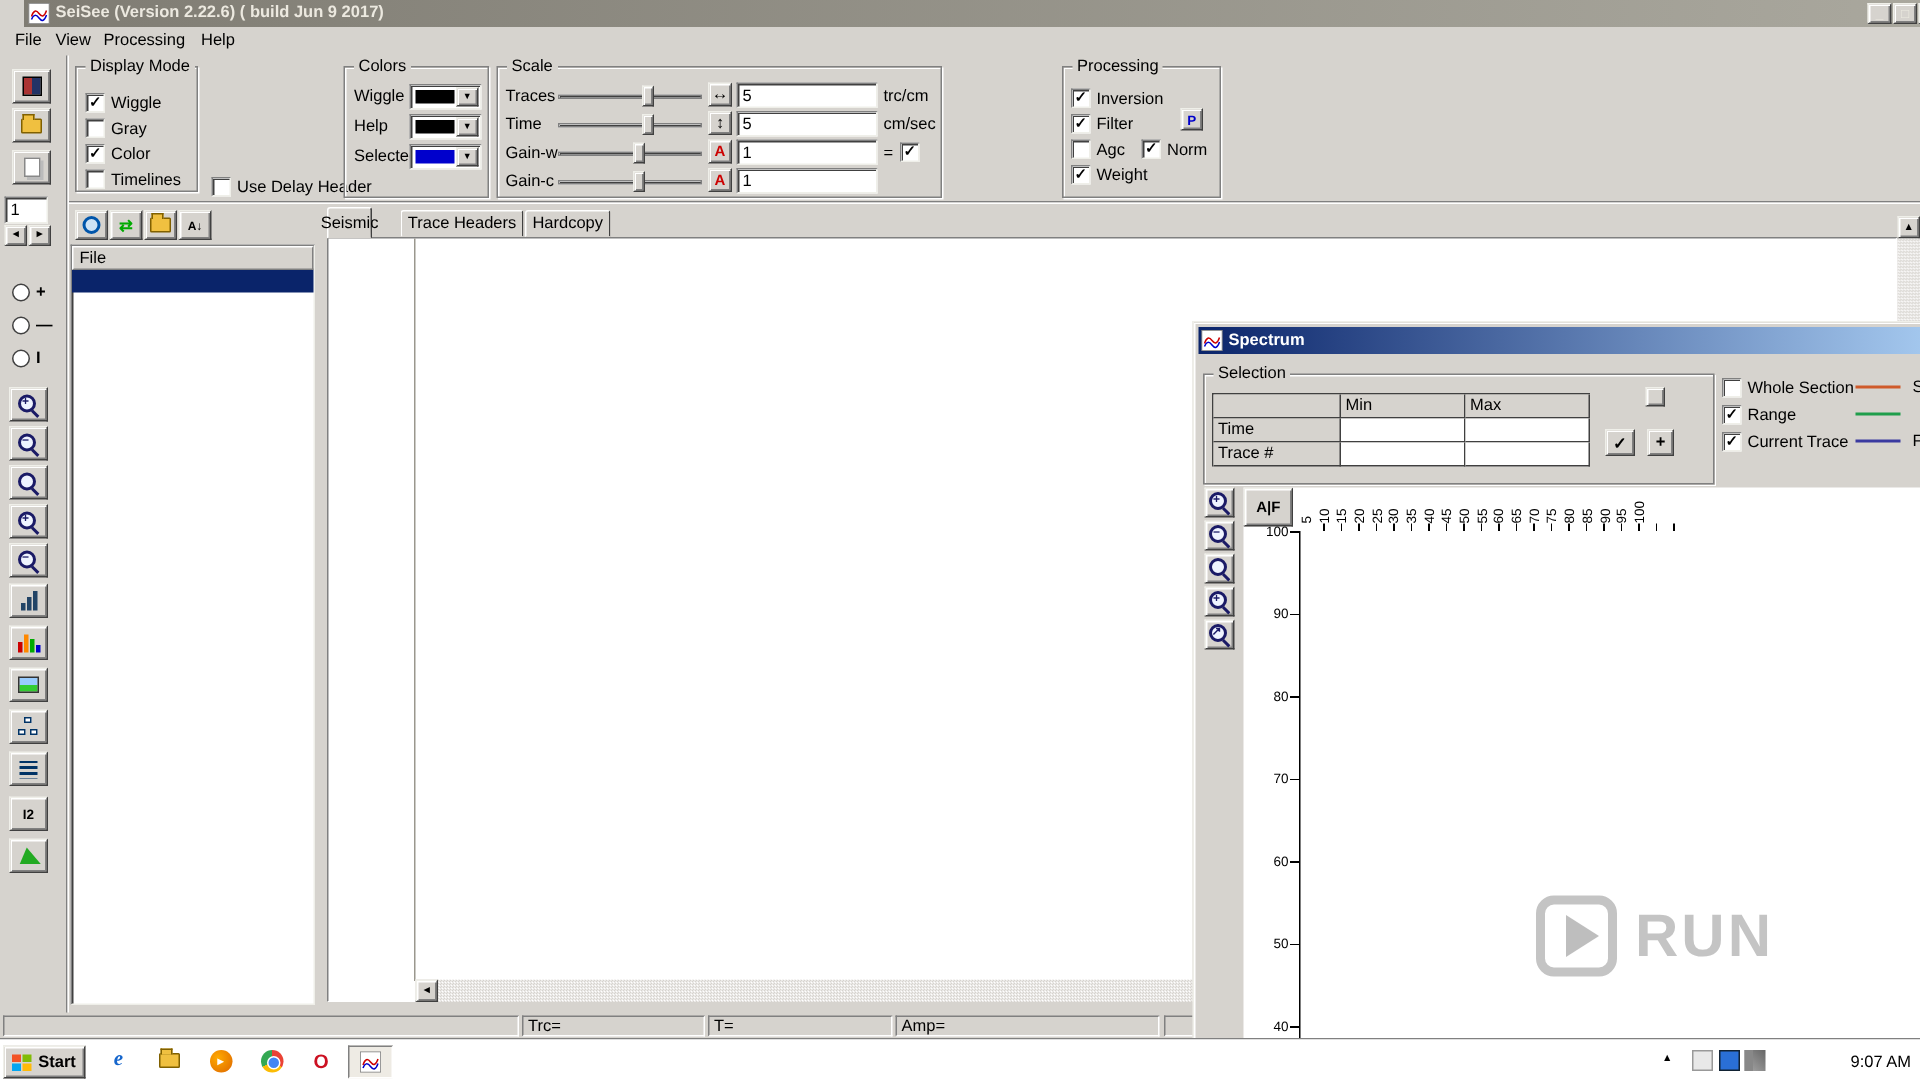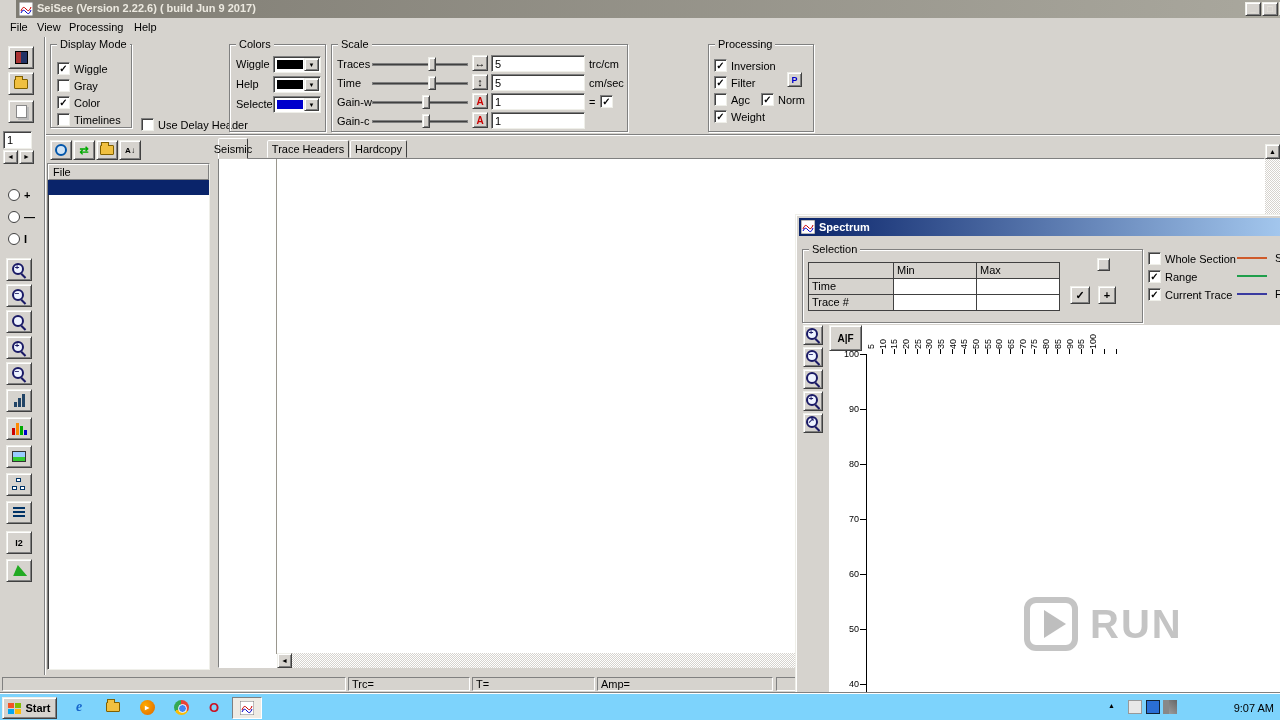--- a/index.html
+++ b/index.html
@@ -65,21 +65,21 @@
 .sel-table .data{background:#fff;}
 .optline{position:absolute;left:441px;width:30px;height:2px;}
 .ol1{top:42px;} .ol2{top:60px;} .ol3{top:78px;}
 .plotregion{position:absolute;left:33px;top:110px;right:1px;bottom:1px;background:#fff;overflow:hidden;}
 .xtick{position:absolute;top:13px;width:22px;height:11px;font-size:9px;transform:rotate(-90deg);transform-origin:left bottom;white-space:nowrap;}
 .ytick{position:absolute;left:2px;width:28px;height:11px;text-align:right;font-size:9px;}
 .wm{position:absolute;left:195px;top:272px;display:flex;align-items:center;gap:12px;color:rgba(125,125,125,.45);font-weight:bold;font-size:40px;letter-spacing:2px;}
 .wmlogo{width:54px;height:54px;border:6px solid rgba(125,125,125,.45);border-radius:12px;position:relative;}
 .wmlogo::after{content:"";position:absolute;left:14px;top:7px;width:0;height:0;border-left:22px solid rgba(125,125,125,.5);border-top:14px solid transparent;border-bottom:14px solid transparent;}
 
-.taskbar{background:#7dd3fc;border-top:1px solid #fff;box-shadow:0 -1px 0 #808080;z-index:40;}
+.taskbar{background:#ffffff;border-top:1px solid #fff;box-shadow:0 -1px 0 #808080;z-index:40;}
 .flag{display:grid;grid-template-columns:6px 6px;grid-template-rows:5px 5px;gap:1px;}
 .qlicon{width:18px;height:18px;display:flex;align-items:center;justify-content:center;}
 .ie{font-weight:bold;font-style:italic;color:#1666cc;font-size:14px;font-family:"Liberation Serif",serif;}
 .opera{font-weight:bold;color:#cc1122;font-size:13px;}
 .wmp{width:15px;height:15px;border-radius:50%;background:radial-gradient(circle at 35% 35%,#fa0,#d60);display:flex;align-items:center;justify-content:center;color:#fff;font-size:8px;}
 .chrome{width:15px;height:15px;border-radius:50%;background:conic-gradient(#ea4335 0 120deg,#fbbc05 0 240deg,#34a853 0 360deg);position:relative;}
 .chrome::after{content:"";position:absolute;left:4px;top:4px;width:7px;height:7px;border-radius:50%;background:#4285f4;border:1px solid #fff;}
 .trayicon{width:14px;height:14px;}
 </style>
 </head>

